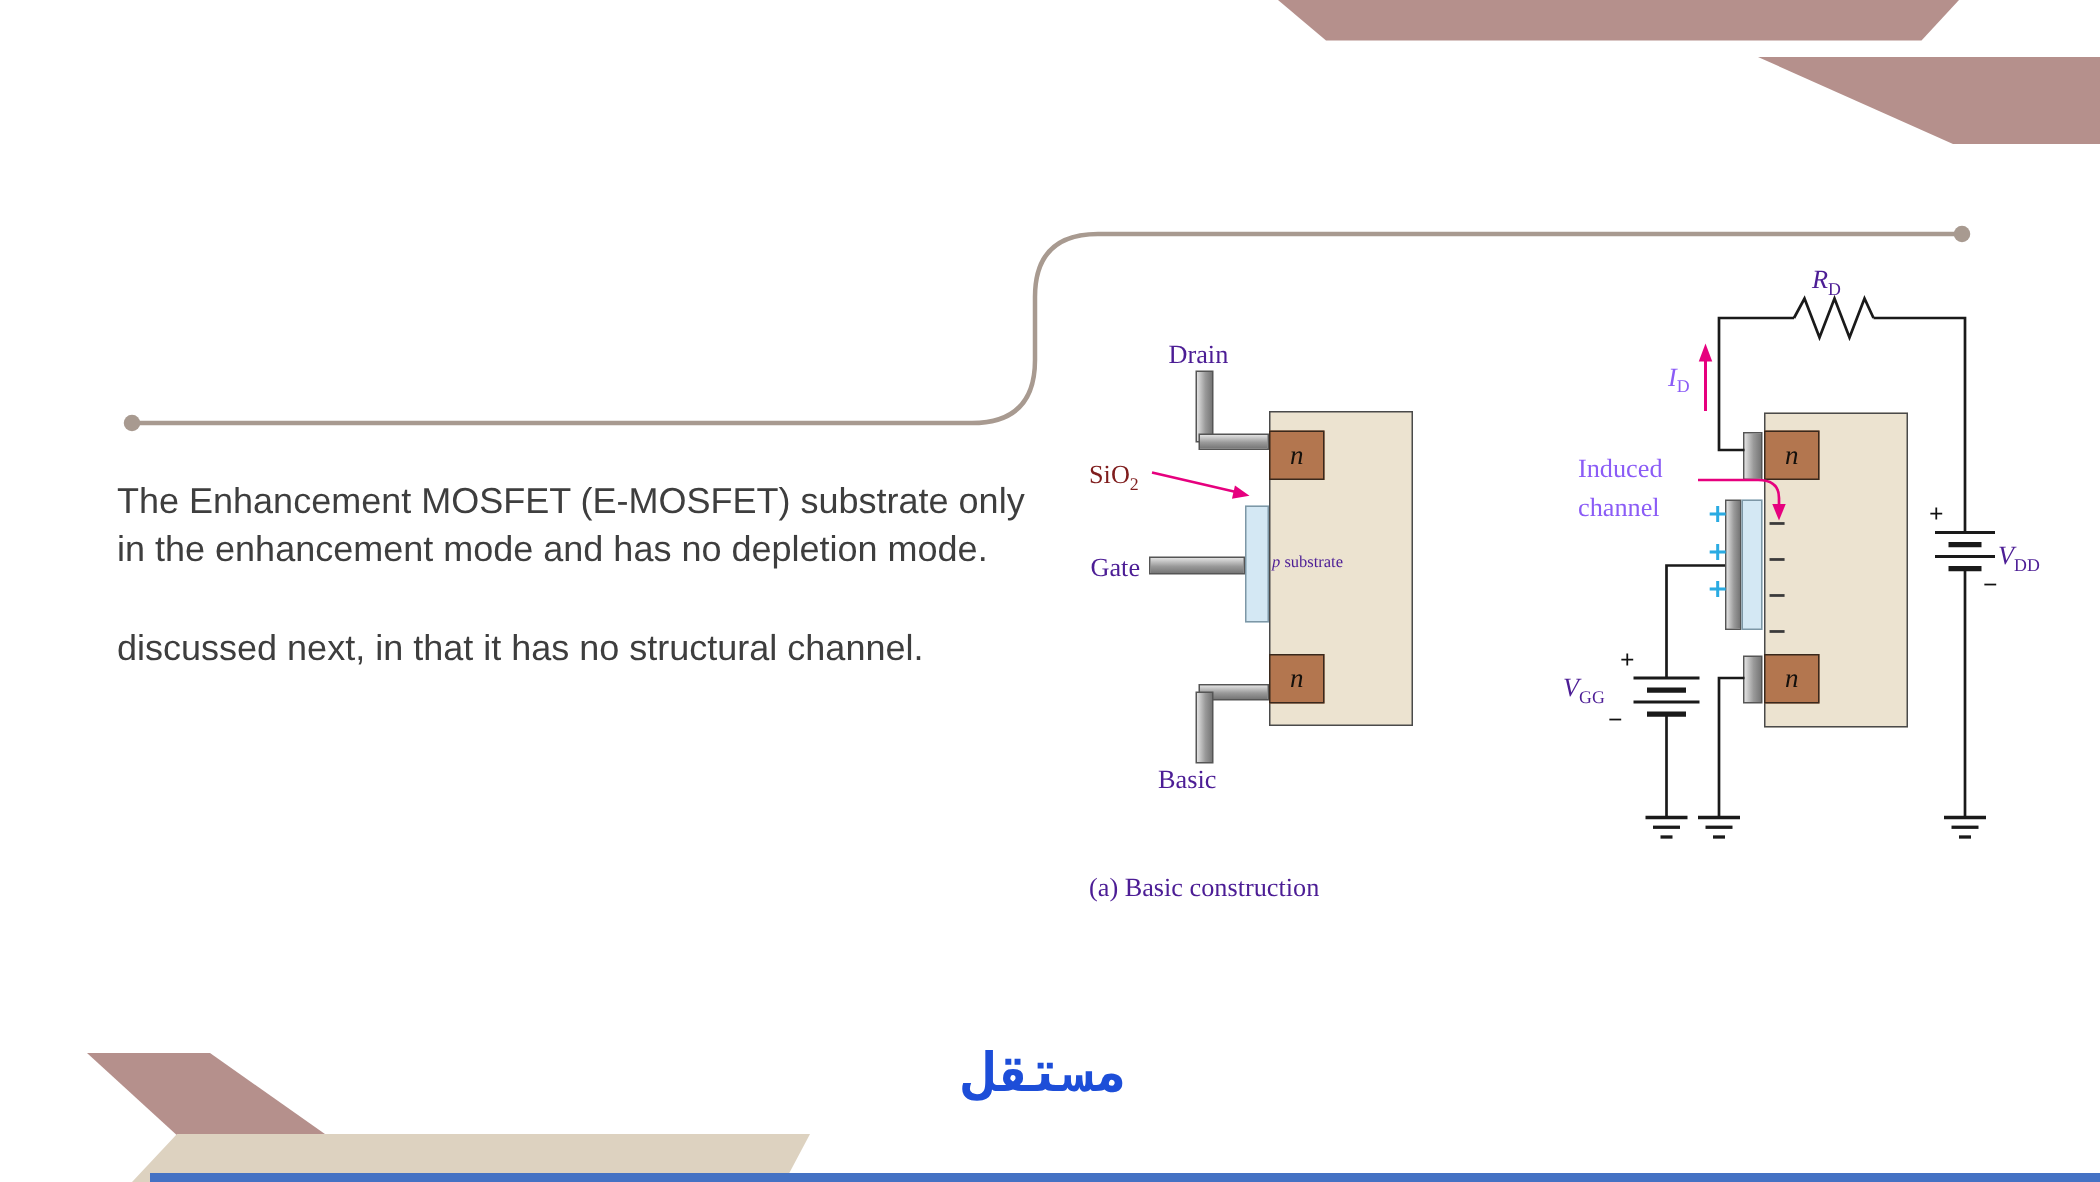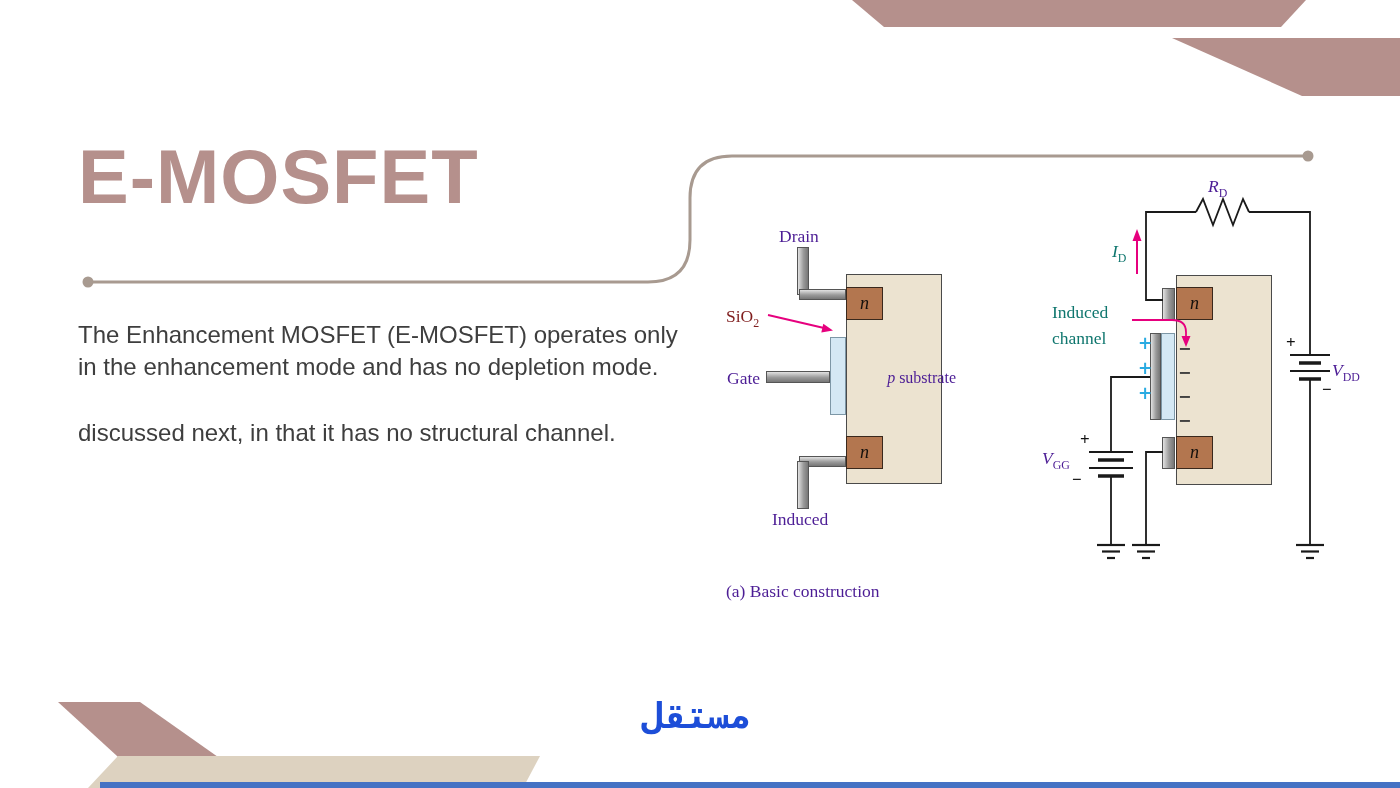--- a/index.html
+++ b/index.html
@@ -22,21 +22,21 @@
   .box-oxide { background:#d4e8f4; border:1px solid #7d97a6; }
   .metal-h { background:linear-gradient(180deg,#e2e2e2 0%,#9a9a9a 55%,#767676 100%); border:1px solid #555; }
   .metal-v { background:linear-gradient(90deg,#e2e2e2 0%,#9a9a9a 55%,#767676 100%); border:1px solid #555; }
   .n-region { background:#b3764f; border:1px solid #39281c; display:flex; align-items:center; justify-content:center;
               font-family:"Liberation Serif", serif; font-style:italic; font-size:18px; color:#14100c; z-index:2; }
 
   .lbl { position:absolute; z-index:4; font-family:"Liberation Serif", serif; font-size:17.5px;
          color:#4c1d95; white-space:nowrap; }
   .lbl i { font-style:italic; }
   .lbl sub { font-size:0.68em; }
-  .magenta { color:#0f766e; }
+  .magenta { color:#8b5cf6; }
   .red { color:#7f1d1d; }
   .wrap { white-space:normal; line-height:1.5; }
 
   .charge-plus { position:absolute; z-index:4; color:#2aabe2; font-weight:bold; font-size:17px;
                  font-family:"DejaVu Sans", sans-serif; }
   .charge-minus { position:absolute; z-index:4; color:#3a3a3a; font-weight:bold; font-size:16px;
                   font-family:"DejaVu Sans", sans-serif; }
   .batt-sign { position:absolute; z-index:4; font-family:"Liberation Serif", serif; font-size:17px;
                font-weight:bold; color:#111; }
 
@@ -54,24 +54,23 @@
     <polygon points="852,0 1306,0 1281,27 884,27" fill="#b5908c"></polygon>
     <polygon points="1172,38 1400,38 1400,96 1302,96" fill="#b5908c"></polygon>
     <polygon points="58,702 140,702 262,788 152,788" fill="#b5908c"></polygon>
     <polygon points="118,756 540,756 523,788 88,788" fill="#ddd2c0"></polygon>
     <rect x="100" y="782" width="1300" height="6" fill="#4472c4"></rect>
     <path d="M 88 282 L 648 282 Q 690 282 690 240 L 690 198 Q 690 156 732 156 L 1308 156" fill="none" stroke-width="3" stroke="#a89a90"></path>
     <circle cx="88" cy="282" r="5.5" fill="#a89a90"></circle>
     <circle cx="1308" cy="156" r="5.5" fill="#a89a90"></circle>
   </svg>
 
-  <h1 class="title">E-MOSFET</h1>
 
   <div class="bodytext">
-    <div class="line">The Enhancement MOSFET (E-MOSFET) operates only</div>
+    <div class="line">The Enhancement MOSFET (E-MOSFET) substrate only</div>
     <div class="line">in the enhancement mode and has no depletion mode.</div>
     <div class="para-gap"></div>
     <div class="line">discussed next, in that it has no structural channel.</div>
   </div>
 
   <div class="shape box-substrate" style="left:846px;top:274px;width:96px;height:210px;"></div>
   <div class="shape box-oxide" style="left:830px;top:337px;width:16px;height:78px;"></div>
   <div class="shape metal-h" style="left:766px;top:371px;width:64px;height:12px;"></div>
   <div class="shape metal-v" style="left:797px;top:247px;width:12px;height:48px;"></div>
   <div class="shape metal-h" style="left:799px;top:289px;width:47px;height:11px;"></div>
@@ -142,22 +141,22 @@
 
     <path d="M 1132 320 H 1172 Q 1186 320 1186 332 V 338" fill="none" stroke-width="1.8" stroke="#e6007e"></path>
     <polygon points="1186,347 1181.5,336 1190.5,336" fill="#e6007e"></polygon>
   </svg>
 
   <div class="lbl" style="left:779px;top:226px;">Drain</div>
   <div class="lbl red" style="left:726px;top:306px;">
     <span>SiO</span><sub>2</sub>
   </div>
   <div class="lbl" style="left:727px;top:368px;">Gate</div>
-  <div class="lbl" style="left:772px;top:509px;">Induced</div>
-  <div class="lbl" style="left:848px;top:369px;width:108px;text-align:right;font-size:16px;">
+  <div class="lbl" style="left:772px;top:509px;">Basic</div>
+  <div class="lbl" style="left:848px;top:369px;width:108px;text-align:left;font-size:11px;">
     <i>p</i><span> substrate</span>
   </div>
   <div class="lbl" style="left:726px;top:581px;">(a) Basic construction</div>
 
   <div class="lbl" style="left:1208px;top:176px;">
     <i>R</i><sub>D</sub>
   </div>
   <div class="lbl magenta" style="left:1112px;top:241px;">
     <i>I</i><sub>D</sub>
   </div>

